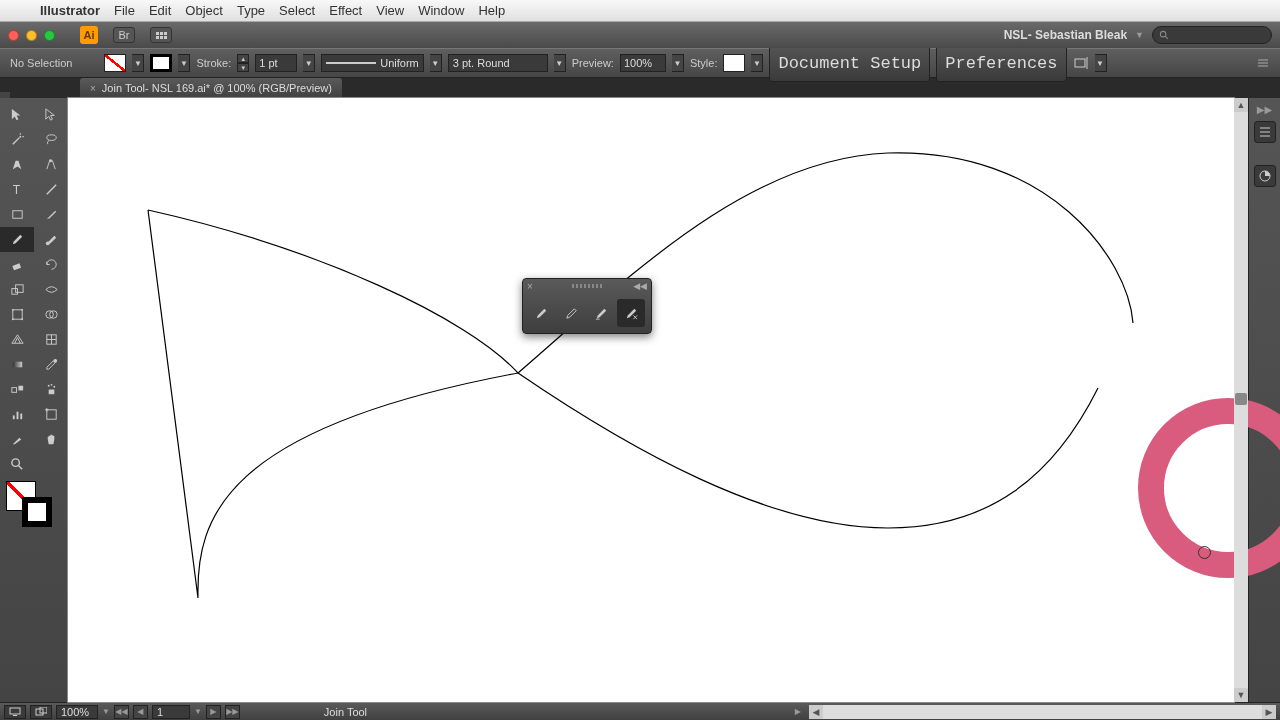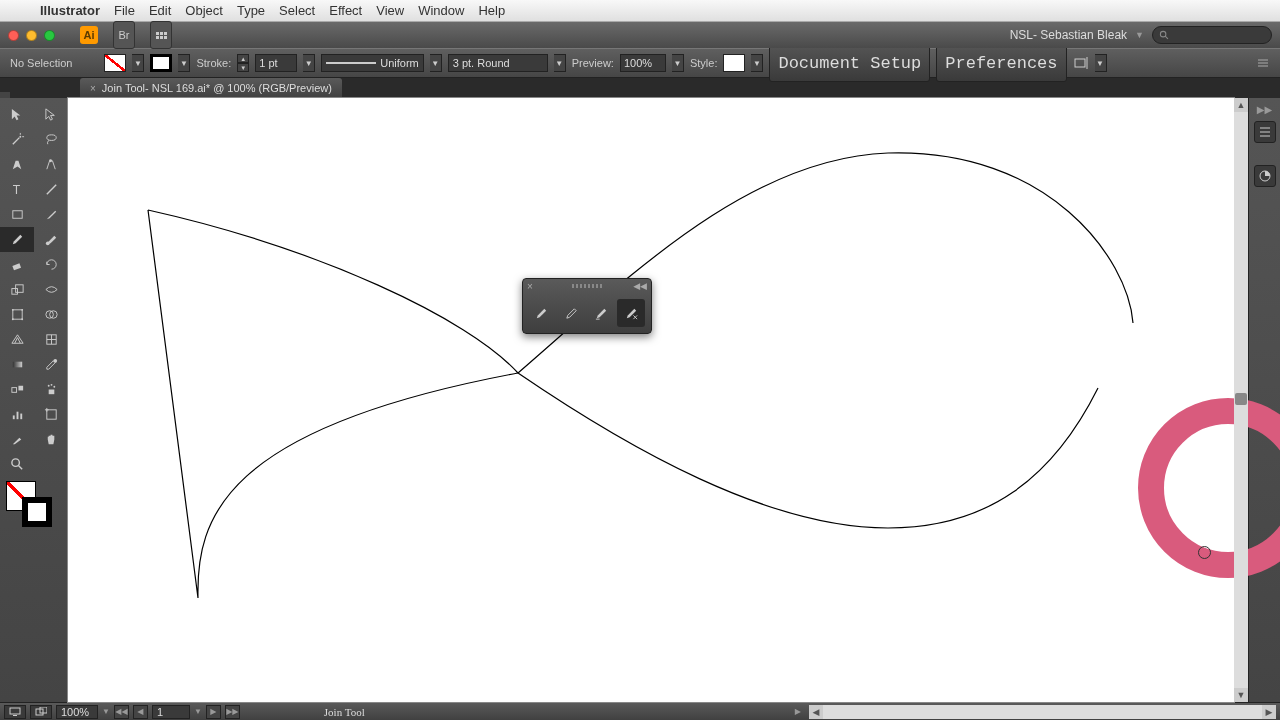--- a/index.html
+++ b/index.html
@@ -11,25 +11,25 @@
 .menubar .app-name { font-weight: bold; margin-right: 14px; }
 .menubar .menu-item { margin-right: 14px; cursor: default; }
 
 
 .titlebar { height: 26px; background: linear-gradient(#6a6a6a, #4a4a4a); display: flex; align-items: center; padding: 0 8px; gap: 7px; position: relative; }
 .traffic { width: 11px; height: 11px; border-radius: 50%; border: 1px solid rgba(0,0,0,0.3); }
 .t-red { background: #ff5f57; }
 .t-yellow { background: #febc2e; }
 .t-green { background: #28c840; }
 .app-icon { width: 18px; height: 18px; background: #ff9a00; color: #5a3a00; font-size: 11px; font-weight: bold; display: flex; align-items: center; justify-content: center; margin-left: 18px; border-radius: 3px; }
-.tb-icon { width: 22px; height: 28px; background: #555; border: 1px solid #333; border-radius: 3px; margin-left: 8px; display:flex; align-items:center; justify-content:center; color:#ccc; font-size:11px; }
+.tb-icon { width: 22px; height: 16px; background: #555; border: 1px solid #333; border-radius: 3px; margin-left: 8px; display:flex; align-items:center; justify-content:center; color:#ccc; font-size:11px; }
 .tb-grid { display:grid; grid-template-columns: repeat(3,3px); grid-template-rows: repeat(2,3px); gap:1px; }
 .tb-grid span { background:#ccc; }
 .tb-right { margin-left: auto; display: flex; align-items: center; gap: 8px; }
-.username { color: #ddd; font-size: 12px; }
+.username { color: #ddd; font-size: 12px; font-weight: bold; }
 .tb-caret { color:#999; font-size:9px; }
 .search-box { width: 120px; height: 18px; background: #3a3a3a; border: 1px solid #222; border-radius: 9px; display: flex; align-items: center; padding: 0 6px; }
 .search-box svg { width: 11px; height: 11px; }
 
 
 .controlbar { height: 30px; background: linear-gradient(#5f5f5f, #464646); border-top: 1px solid #777; border-bottom: 1px solid #222; display: flex; align-items: center; padding: 8px 10px; font-size: 11px; color: #ddd; gap: 6px; }
 .ctl-label { color: #ccc; }
 .swatch { width: 22px; height: 18px; border: 1px solid #222; background: #fff; position: relative; }
 .swatch-none::after { content:""; position:absolute; left:0; top:0; right:0; bottom:0; background: linear-gradient(to top right, transparent 45%, red 45%, red 55%, transparent 55%); }
 .ctl-drop { width: 12px; height: 18px; background:#444; border:1px solid #222; border-left:none; display:flex; align-items:center; justify-content:center; color:#ccc; font-size:8px; }
@@ -85,21 +85,21 @@
 .float-panel .fp-head .coll { position:absolute; right:4px; font-size:9px; color:#aaa; }
 .float-panel .fp-body { display:flex; padding:6px 4px; gap:2px; }
 .fp-tool { width:28px; height:28px; display:flex; align-items:center; justify-content:center; color:#ccc; border-radius:3px; }
 .fp-tool.selected { background:#2a2a2a; }
 .fp-tool svg { width:15px; height:15px; }
 
 
 .statusbar { height:18px; background:linear-gradient(#5a5a5a,#404040); border-top:1px solid #222; display:flex; align-items:center; font-size:11px; color:#ddd; padding:0 4px; gap:4px; }
 .status-field { height:14px; background:#3a3a3a; border:1px solid #222; padding:0 4px; display:flex; align-items:center; }
 .status-nav { width:15px; height:14px; background:#444; border:1px solid #222; display:flex; align-items:center; justify-content:center; font-size:8px; color:#999; }
-.status-center { flex:1; text-align:left; padding-left:80px;font-family:Liberation Serif, serif; }
+.status-center { flex:1; text-align:left; padding-left:80px; }
 .scroll-h { flex:1; height:14px; background:#ddd; display:flex; align-items:center; position:relative; margin-left:4px; }
 .scroll-h .arrow { width:14px; height:14px; background:#ccc; display:flex; align-items:center; justify-content:center; font-size:9px; color:#555; }
 .scroll-h .track { flex:1; position:relative; }
 .scroll-h .thumb { position:absolute; top:1px; bottom:1px; left:48%; width:12px; background:#888; border-radius:2px; }
 </style>
 </head>
 <body>
 
 <div class="menubar">
   <span class="apple"></span>

